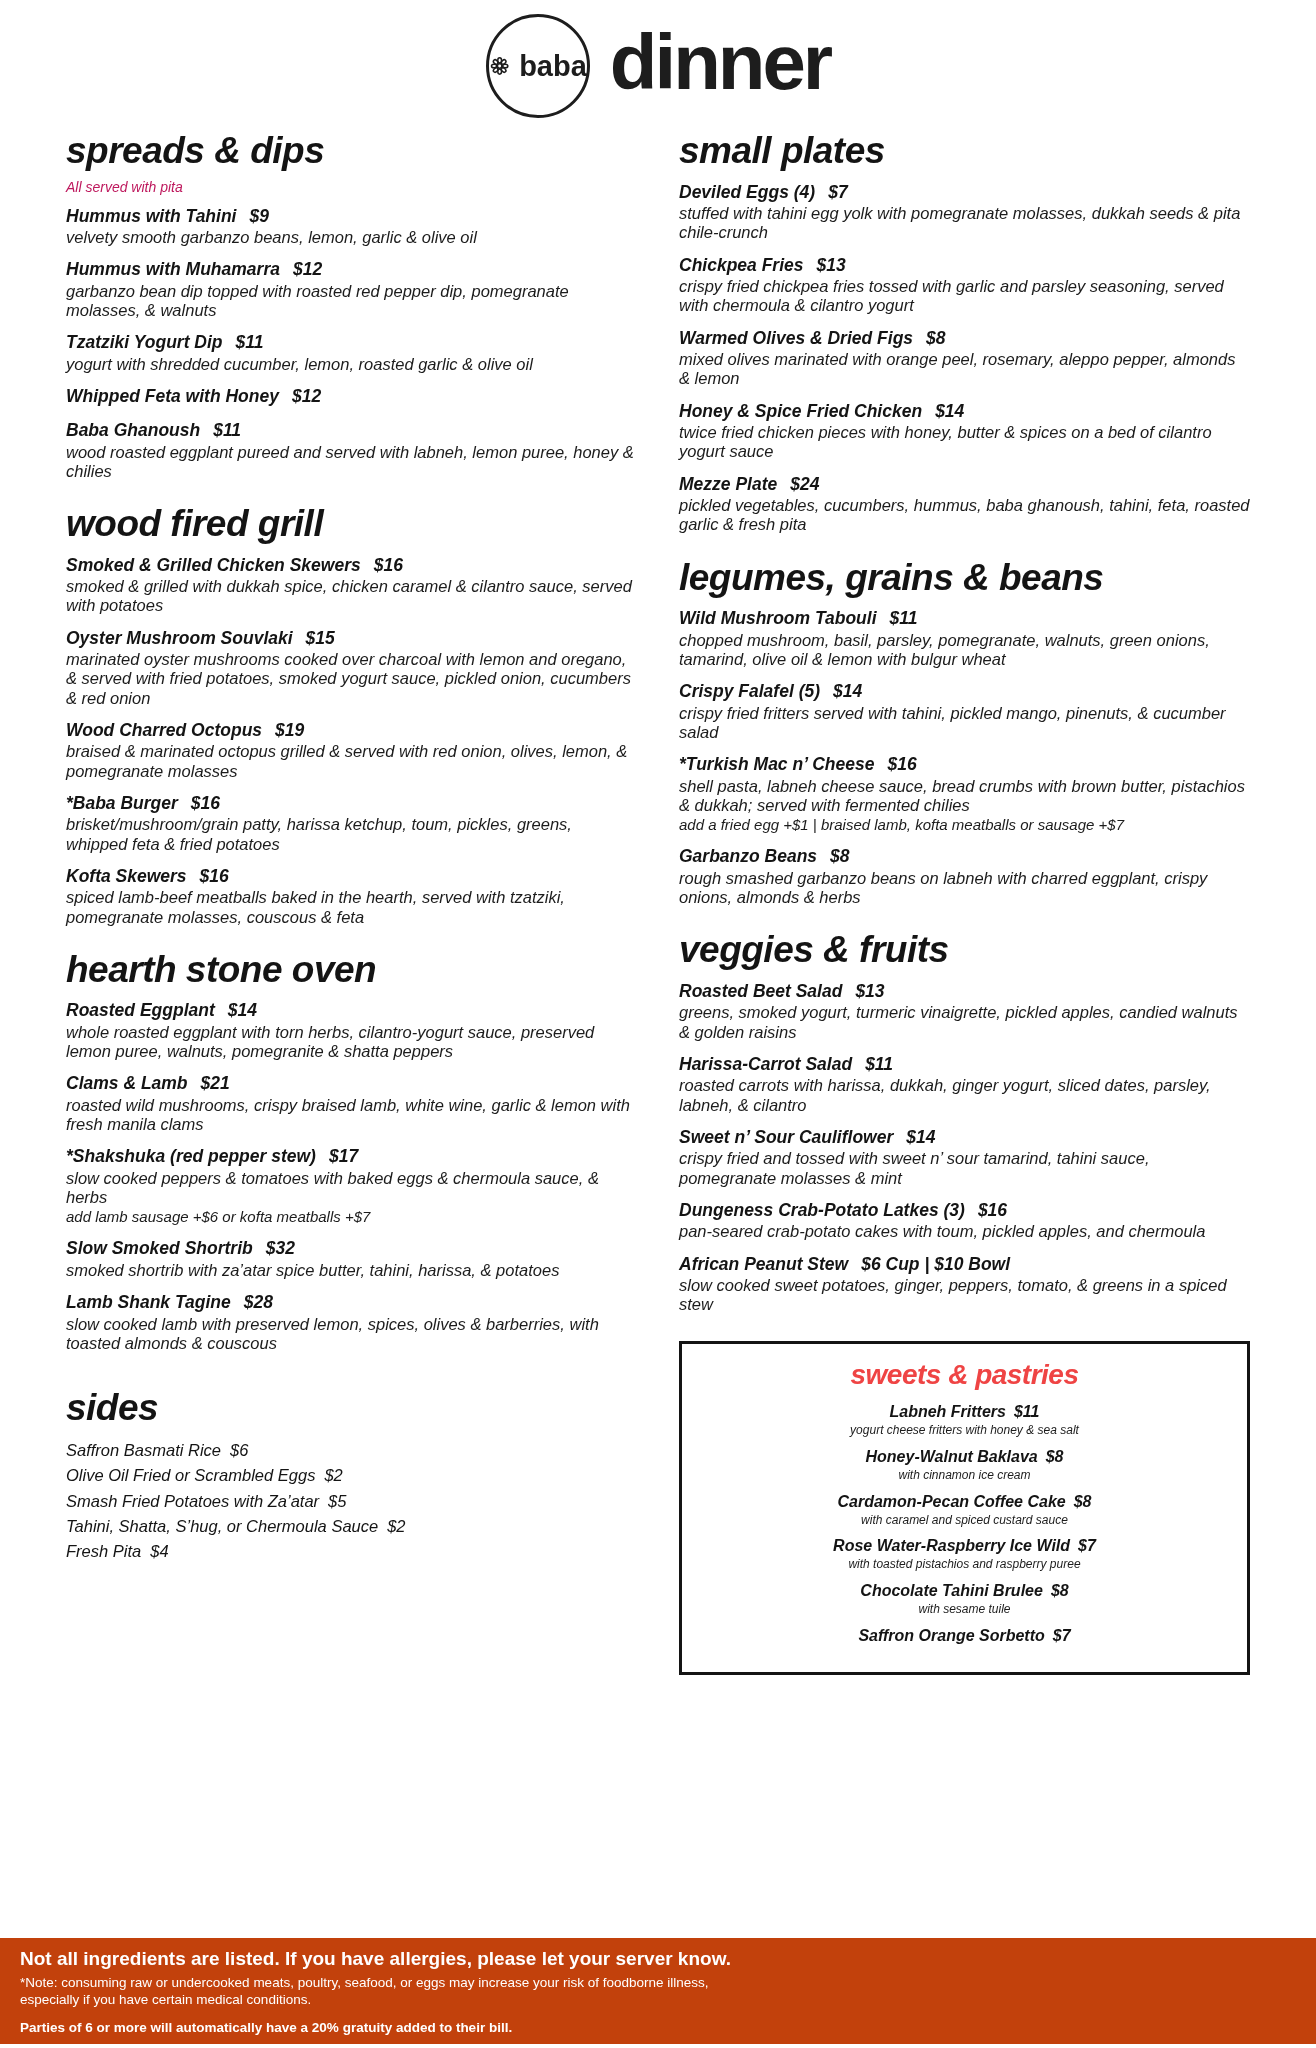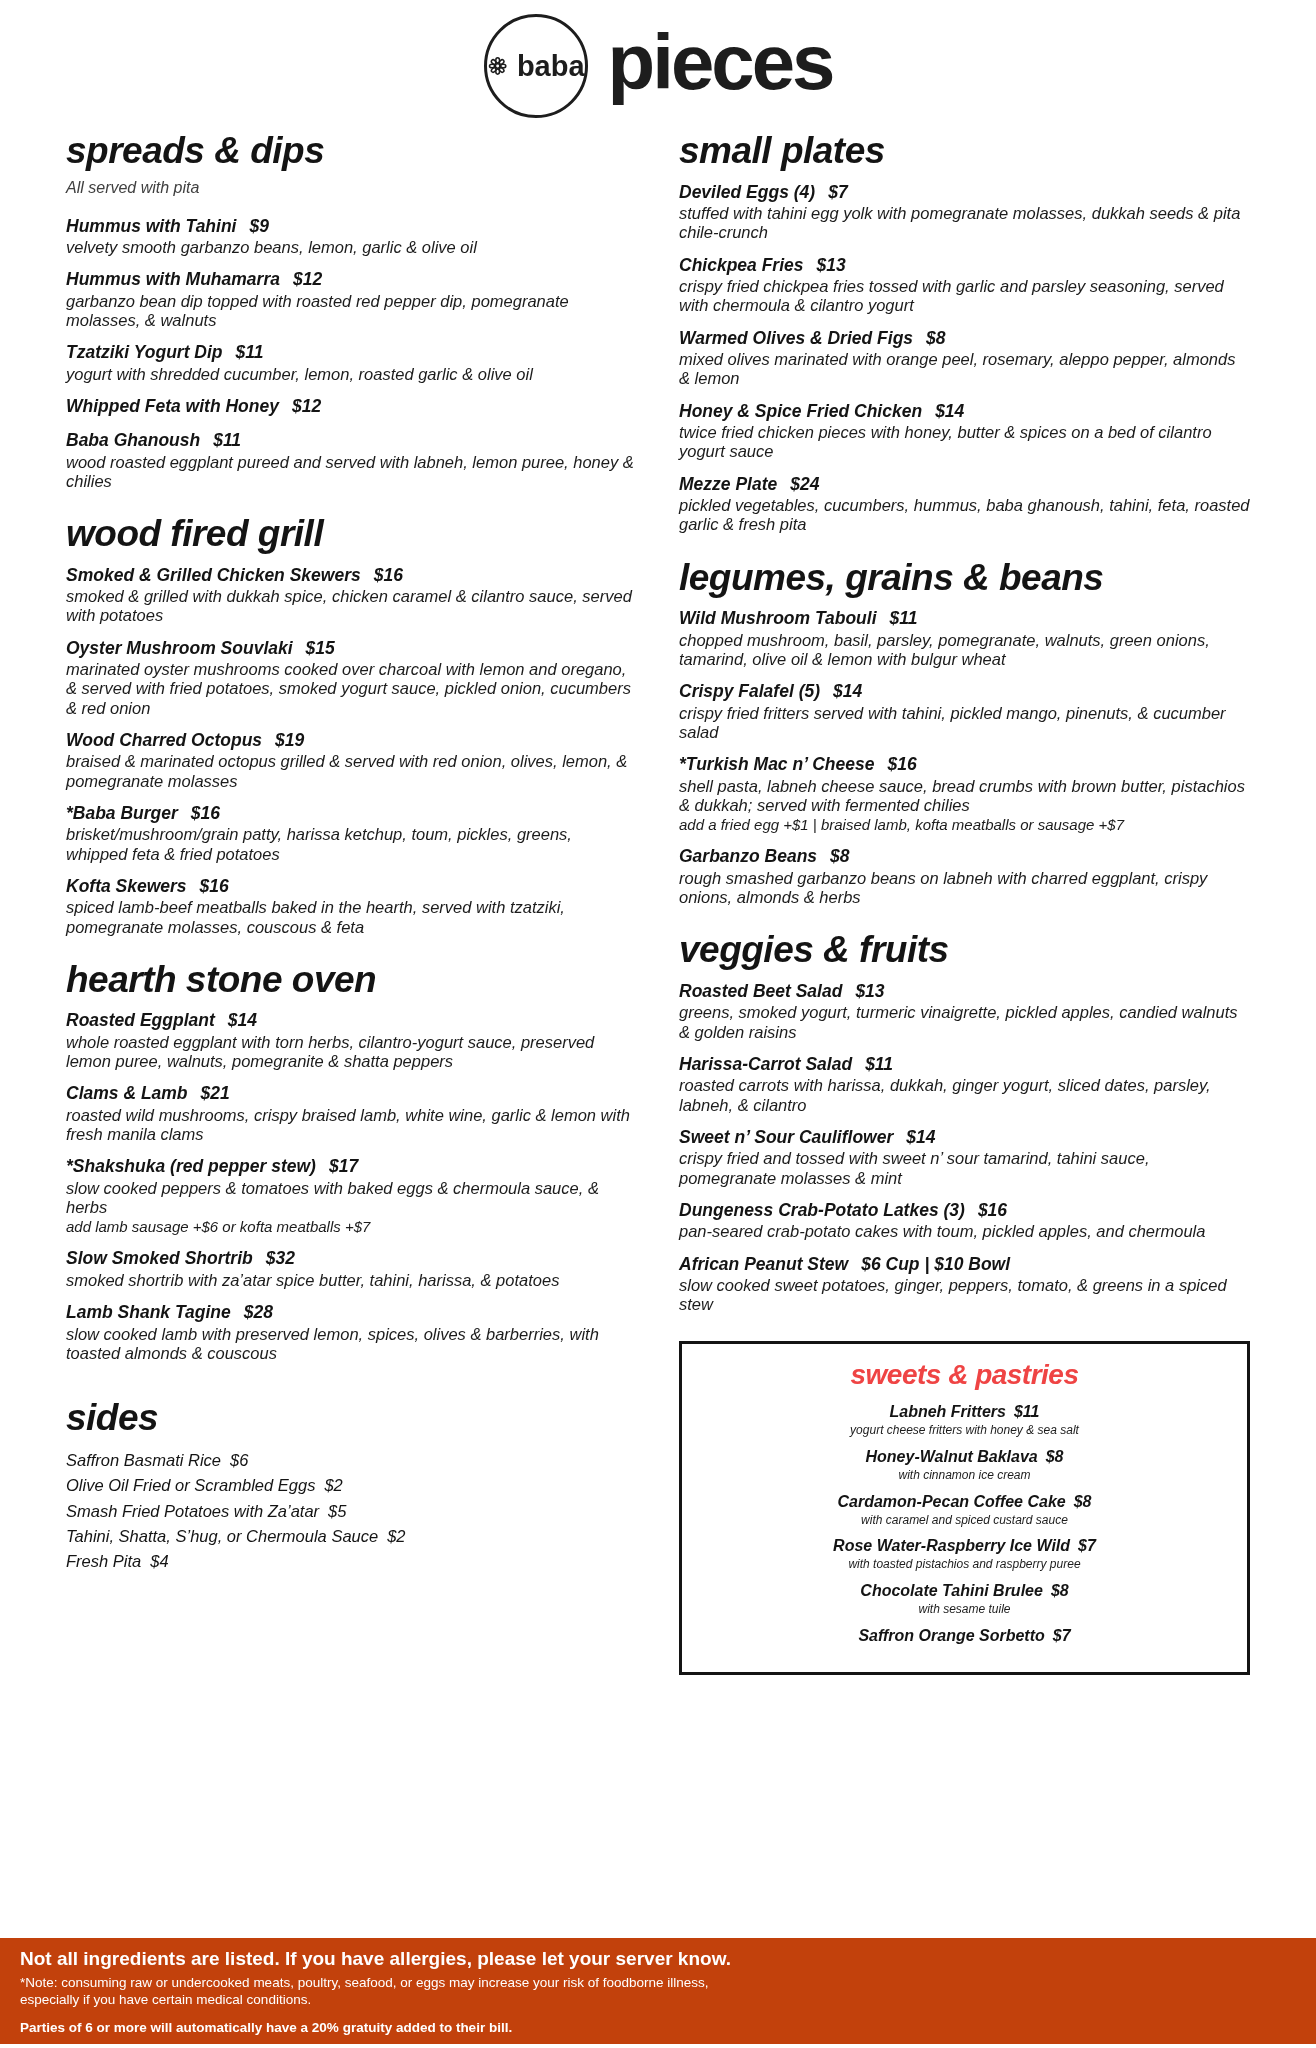--- a/index.html
+++ b/index.html
@@ -33,21 +33,21 @@
   
   .columns { display: flex; gap: 42px; padding: 8px 66px 0; align-items: flex-start; }
   .column { width: 571px; flex: none; font-style: italic; }
 
   
   .menu-section { margin-bottom: 22px; }
   .section-heading {
     font-size: 37px; font-weight: 800; letter-spacing: -0.5px;
     color: #141414; line-height: 1.15; margin: 0 0 8px;
   }
-  .section-note { font-size: 16px; margin: -2px 0 18px; color: #404040; }
+  .section-note { font-size: 14px; margin: -2px 0 10px; color: #be185d; }
 
   
   .menu-item { margin-bottom: 11px; }
   .item-line { font-size: 17.5px; font-weight: bold; color: #141414; line-height: 1.3; }
   .item-price { margin-left: 13px; white-space: nowrap; }
   .item-desc { font-size: 16.5px; line-height: 1.16; color: #1c1c1c; margin-top: 1px; }
   .item-addon { font-size: 15px; line-height: 1.2; color: #1c1c1c; margin-top: 1px; }
 
   
   .menu-section.plain { margin-top: 34px; }
@@ -95,21 +95,21 @@
           <ellipse cx="5.7" cy="12" rx="2.9" ry="2.1"></ellipse>
           <ellipse cx="18.3" cy="12" rx="2.9" ry="2.1"></ellipse>
           <ellipse cx="7.5" cy="7.5" rx="2.1" ry="2.9" transform="rotate(-45 7.5 7.5)"></ellipse>
           <ellipse cx="16.5" cy="7.5" rx="2.1" ry="2.9" transform="rotate(45 16.5 7.5)"></ellipse>
           <ellipse cx="7.5" cy="16.5" rx="2.1" ry="2.9" transform="rotate(45 7.5 16.5)"></ellipse>
           <ellipse cx="16.5" cy="16.5" rx="2.1" ry="2.9" transform="rotate(-45 16.5 16.5)"></ellipse>
         </g>
       </svg>
       <span class="logo-text">baba</span>
     </div>
-    <h1 class="menu-title">pieces</h1>
+    <h1 class="menu-title">dinner</h1>
   </header>
 
   <main class="columns">
     <div class="column">
         <section class="menu-section">
           <div class="section-heading">spreads &amp; dips</div>
           <div class="section-note">All served with pita</div>
           <div class="menu-item">
             <div class="item-line"><span class="item-name">Hummus with Tahini</span><span class="item-price">$9</span></div>
             <div class="item-desc">velvety smooth garbanzo beans, lemon, garlic &amp; olive oil</div>

